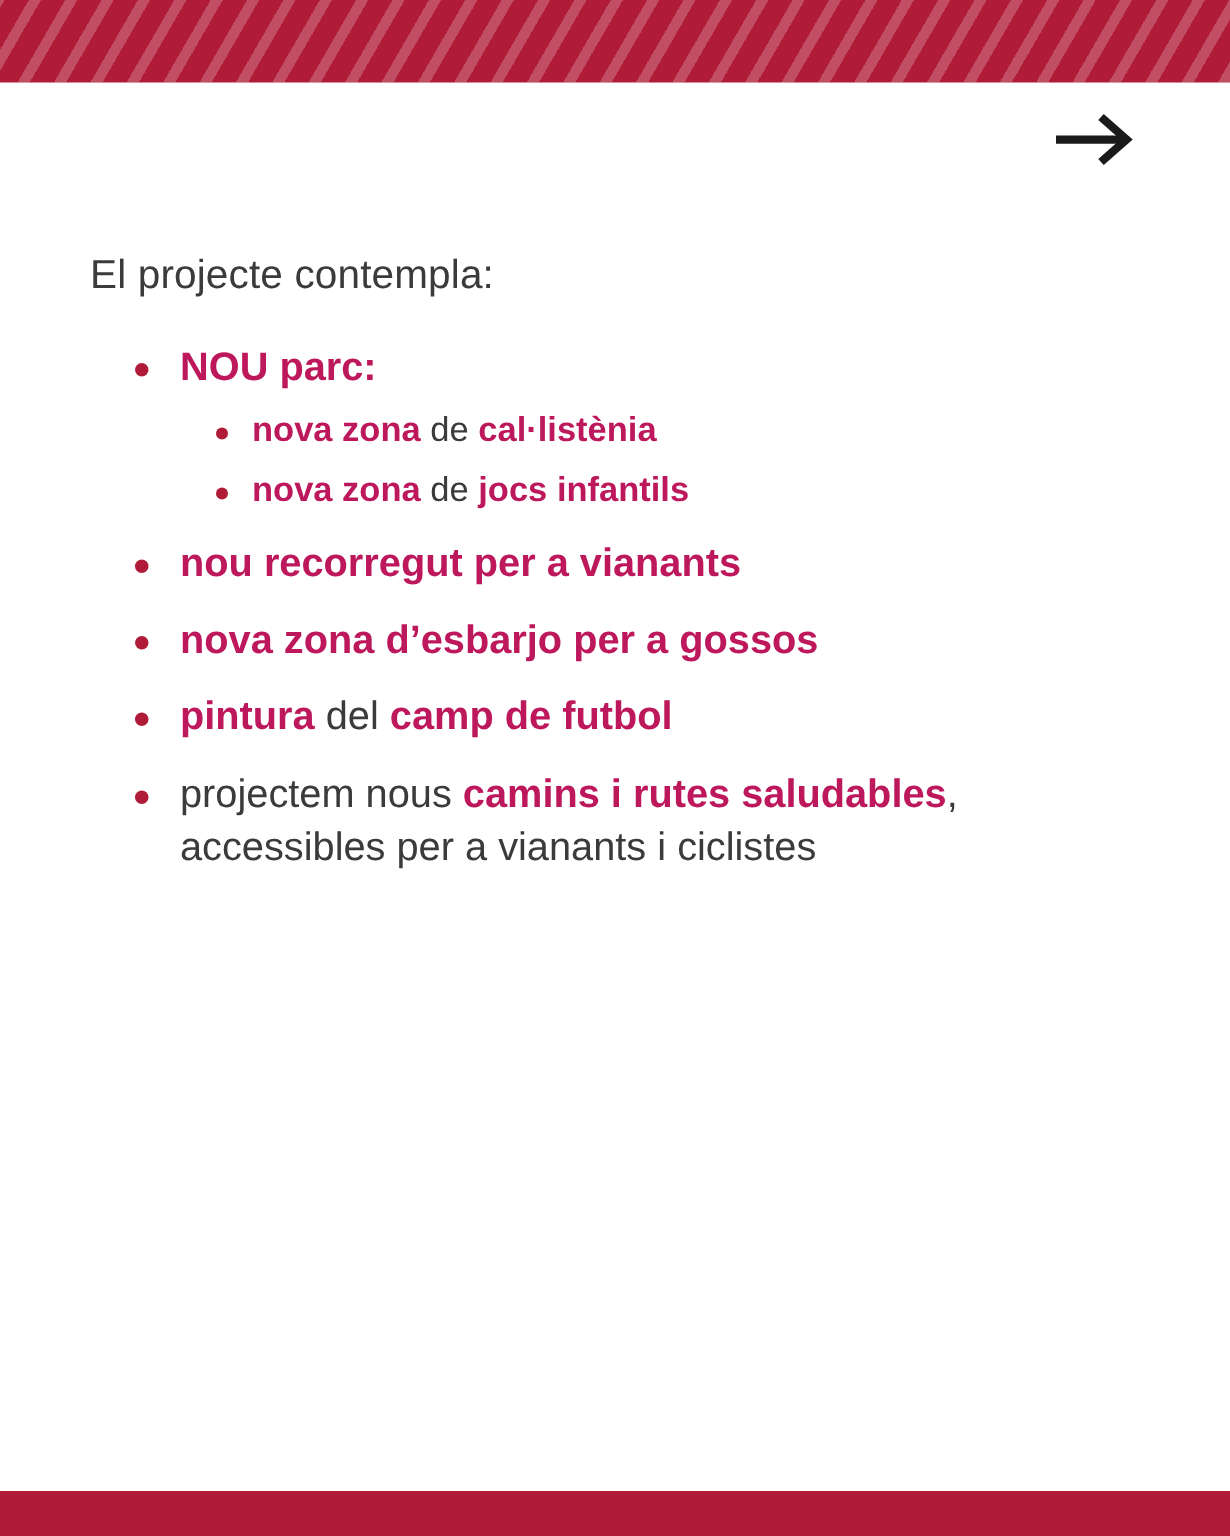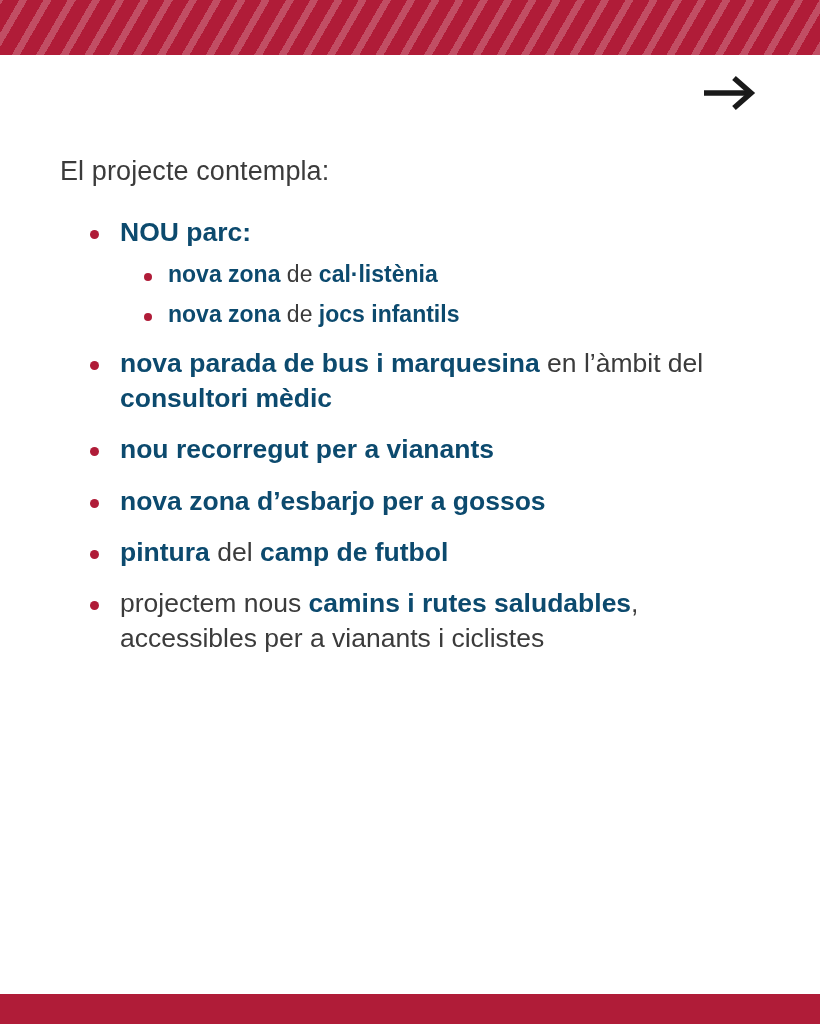--- a/index.html
+++ b/index.html
@@ -54,21 +54,21 @@
     padding-right: 62px;
   }
   .arrow-icon {
     display: block;
     line-height: 0;
   }
 
   
   .content {
     position: absolute;
-    top: 156px;
+    top: 168px;
     left: 0;
     width: 820px;
     padding: 0 60px 0 60px;
   }
   .intro {
     font-size: 27px;
     font-weight: 400;
     color: #3b3b3b;
     letter-spacing: 0.1px;
     margin: 0 0 28px 0;
@@ -115,21 +115,21 @@
     content: "";
     position: absolute;
     left: 2px;
     top: 13px;
     width: 8px;
     height: 8px;
     border-radius: 50%;
     background: #b01c38;
   }
 
-  .b { font-weight: 700; color: #0c4a6e; }
+  .b { font-weight: 700; color: #be185d; }
   .n { font-weight: 400; }
 </style>
 </head>
 <body>
 
 <div class="stripe-bar stripe-top"></div>
 
 <div class="arrow-row">
   <span class="arrow-icon">
     <svg width="58" height="42" viewBox="0 0 58 42" aria-hidden="true">
@@ -139,21 +139,20 @@
   </span>
 </div>
 
 <div class="content">
   <p class="intro">El projecte contempla:</p>
   <ul class="lvl1" id="bullet-list">
       <li><span class="b">NOU parc:</span><ul class="lvl2">
           <li><span class="b">nova zona </span><span class="n">de </span><span class="b">cal·listènia</span></li>
           <li><span class="b">nova zona </span><span class="n">de </span><span class="b">jocs infantils</span></li>
         </ul></li>
-      <li><span class="b">nova parada de bus i marquesina </span><span class="n">en l’àmbit del </span><span class="b">consultori mèdic</span></li>
       <li><span class="b">nou recorregut per a vianants</span></li>
       <li><span class="b">nova zona d’esbarjo per a gossos</span></li>
       <li><span class="b">pintura </span><span class="n">del </span><span class="b">camp de futbol</span></li>
       <li><span class="n">projectem nous </span><span class="b">camins i rutes saludables</span><span class="n">, accessibles per a vianants i ciclistes</span></li>
     </ul>
 </div>
 
 <div class="stripe-bar stripe-bottom"></div>
 
 </body></html>

